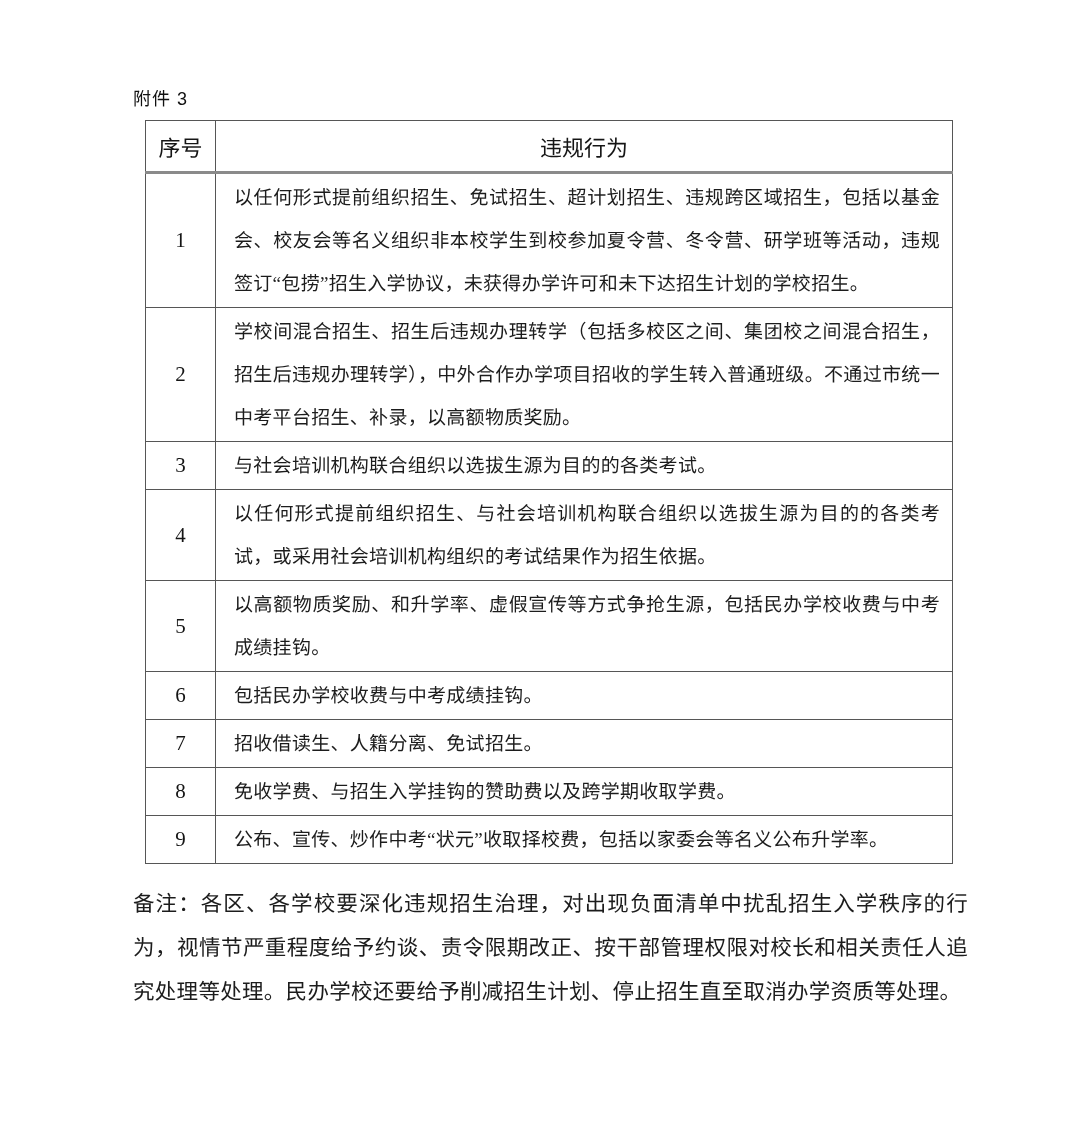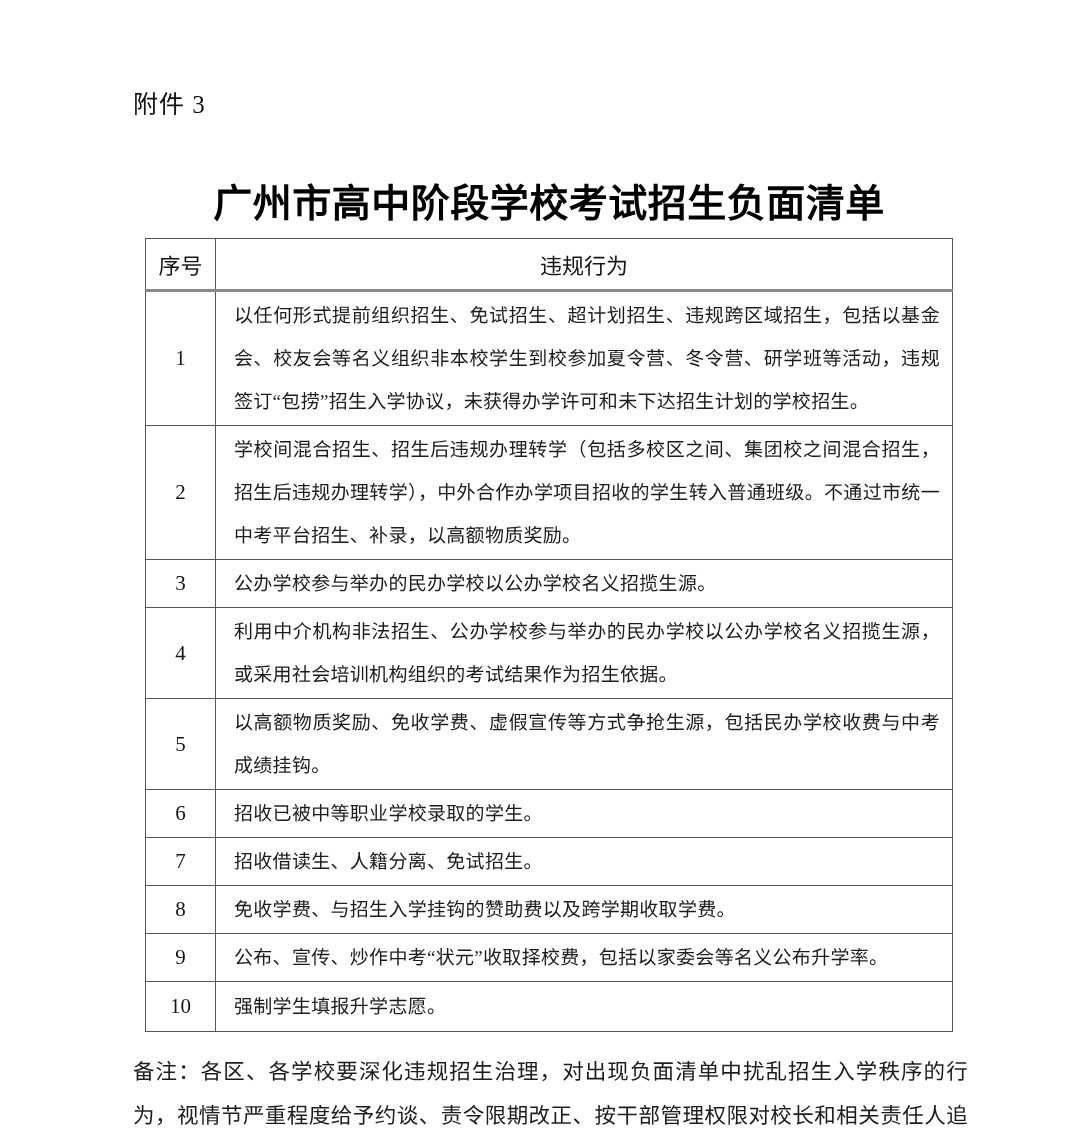--- a/index.html
+++ b/index.html
@@ -12,22 +12,22 @@
     position: relative;
     overflow: hidden;
   }
   .page {
     width: 1080px;
     height: 1137px;
     padding: 84px 112px 0 133px;
     background: #ffffff;
   }
   .attachment-label {
-    font-family: Liberation Serif, serif;
-    font-size: 25px;
+    font-family: Liberation Sans, sans-serif;
+    font-size: 18px;
     font-weight: 500;
     color: #111111;
     letter-spacing: 1px;
   }
   .doc-title {
     margin-top: 52px;
     width: 808px;
     margin-left: 12px;
     text-align: center;
     font-family: "Liberation Serif", "DejaVu Serif", serif;
@@ -94,21 +94,20 @@
     color: #1c1c1c;
   }
 </style>
 </head>
 <body>
 
 <div class="page">
 
   <div class="attachment-label">附件 3</div>
 
-  <h1 class="doc-title">广州市高中阶段学校考试招生负面清单</h1>
 
   <table class="neg-table">
     <colgroup>
       <col class="col-no">
       <col class="col-behavior">
     </colgroup>
     <thead>
       <tr>
         <th>序号</th>
         <th>违规行为</th>
@@ -118,48 +117,44 @@
         <tr>
           <td class="cell-no">1</td>
           <td class="cell-text">以任何形式提前组织招生、免试招生、超计划招生、违规跨区域招生，包括以基金会、校友会等名义组织非本校学生到校参加夏令营、冬令营、研学班等活动，违规签订“包捞”招生入学协议，未获得办学许可和未下达招生计划的学校招生。</td>
         </tr>
         <tr>
           <td class="cell-no">2</td>
           <td class="cell-text">学校间混合招生、招生后违规办理转学（包括多校区之间、集团校之间混合招生，招生后违规办理转学），中外合作办学项目招收的学生转入普通班级。不通过市统一中考平台招生、补录，以高额物质奖励。</td>
         </tr>
         <tr>
           <td class="cell-no">3</td>
-          <td class="cell-text">公办学校参与举办的民办学校以公办学校名义招揽生源。</td>
+          <td class="cell-text">与社会培训机构联合组织以选拔生源为目的的各类考试。</td>
         </tr>
         <tr>
           <td class="cell-no">4</td>
-          <td class="cell-text">利用中介机构非法招生、公办学校参与举办的民办学校以公办学校名义招揽生源，或采用社会培训机构组织的考试结果作为招生依据。</td>
+          <td class="cell-text">以任何形式提前组织招生、与社会培训机构联合组织以选拔生源为目的的各类考试，或采用社会培训机构组织的考试结果作为招生依据。</td>
         </tr>
         <tr>
           <td class="cell-no">5</td>
-          <td class="cell-text">以高额物质奖励、免收学费、虚假宣传等方式争抢生源，包括民办学校收费与中考成绩挂钩。</td>
+          <td class="cell-text">以高额物质奖励、和升学率、虚假宣传等方式争抢生源，包括民办学校收费与中考成绩挂钩。</td>
         </tr>
         <tr>
           <td class="cell-no">6</td>
-          <td class="cell-text">招收已被中等职业学校录取的学生。</td>
+          <td class="cell-text">包括民办学校收费与中考成绩挂钩。</td>
         </tr>
         <tr>
           <td class="cell-no">7</td>
           <td class="cell-text">招收借读生、人籍分离、免试招生。</td>
         </tr>
         <tr>
           <td class="cell-no">8</td>
           <td class="cell-text">免收学费、与招生入学挂钩的赞助费以及跨学期收取学费。</td>
         </tr>
         <tr>
           <td class="cell-no">9</td>
           <td class="cell-text">公布、宣传、炒作中考“状元”收取择校费，包括以家委会等名义公布升学率。</td>
         </tr>
-        <tr>
-          <td class="cell-no">10</td>
-          <td class="cell-text">强制学生填报升学志愿。</td>
-        </tr>
       </tbody>
   </table>
 
   <p class="note-paragraph">备注：各区、各学校要深化违规招生治理，对出现负面清单中扰乱招生入学秩序的行为，视情节严重程度给予约谈、责令限期改正、按干部管理权限对校长和相关责任人追究处理等处理。民办学校还要给予削减招生计划、停止招生直至取消办学资质等处理。</p>
 
 </div>
 
 </body></html>

